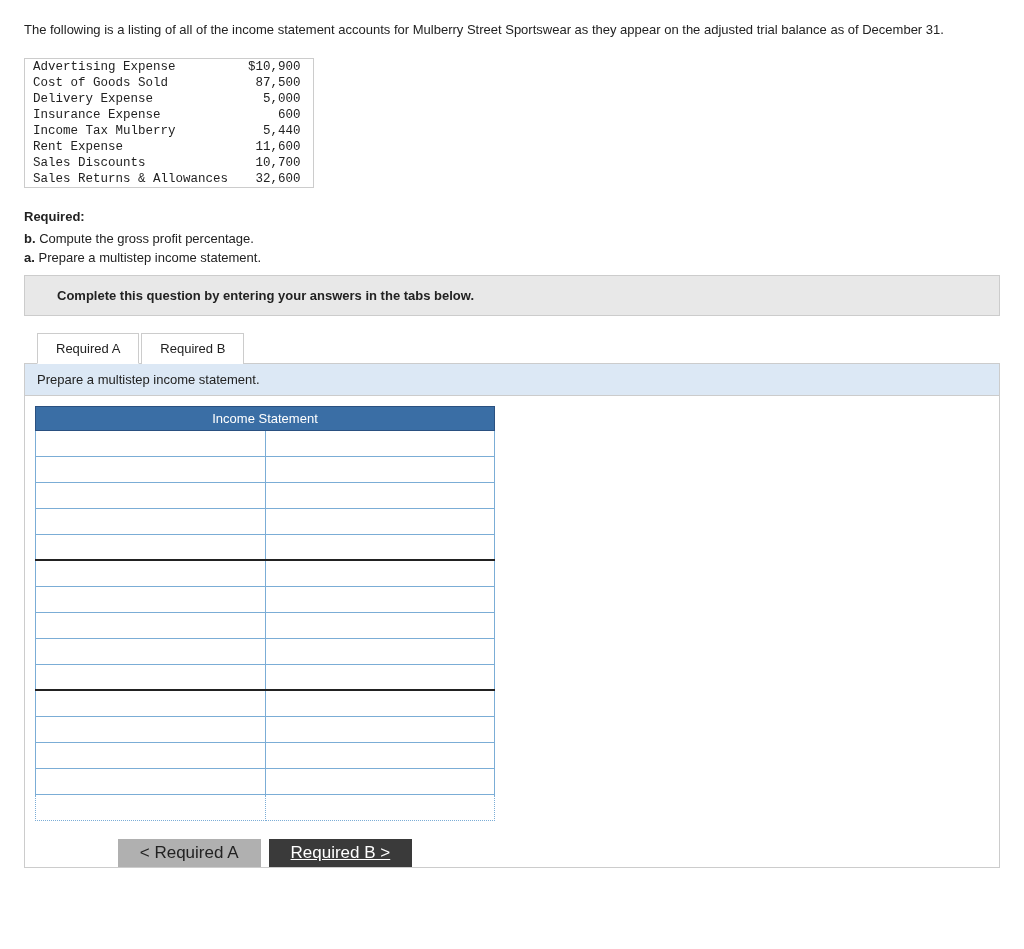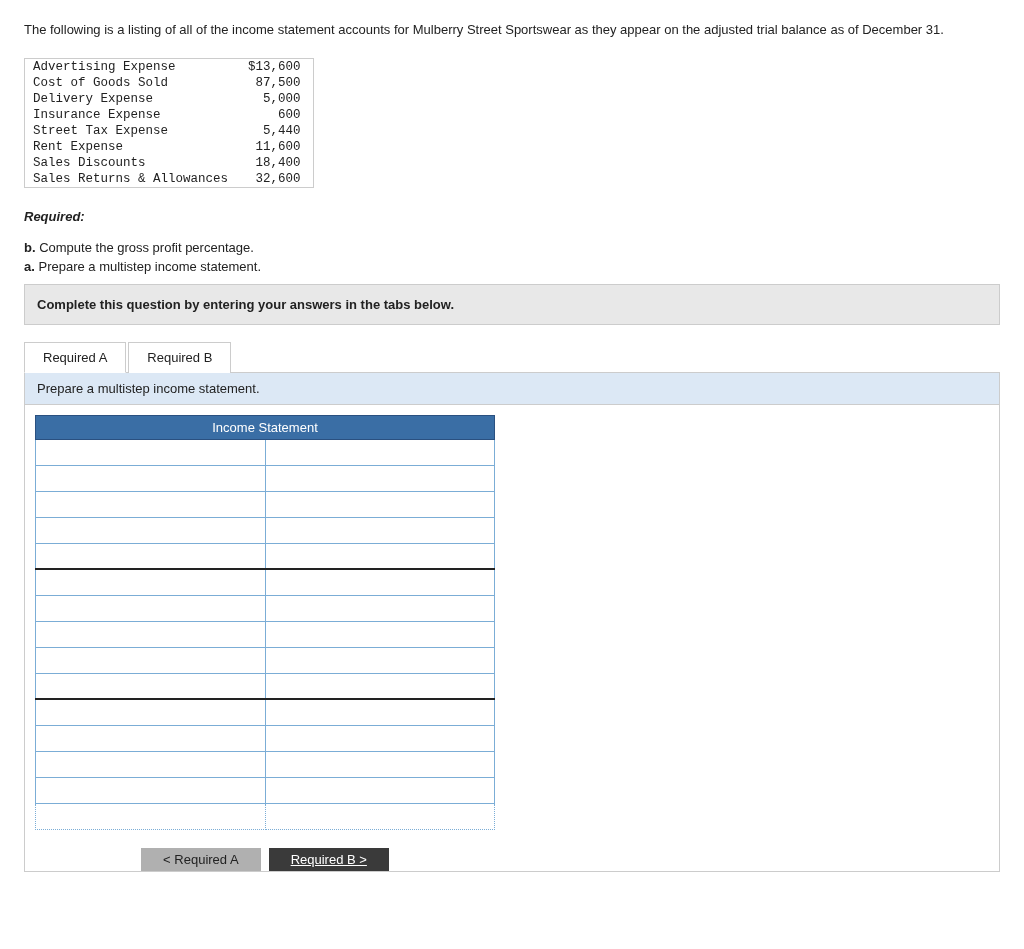--- a/index.html
+++ b/index.html
@@ -31,31 +31,30 @@
       white-space: nowrap;
     }
     .data-table td.amount {
       text-align: right;
     }
     .required-section {
       margin-bottom: 10px;
     }
     .required-section .req-title {
       font-weight: bold;
-      margin-bottom: 16px;
-      font-style: italic;
+      margin-bottom: 7px;
     }
     .required-section p {
       margin-bottom: 4px;
       font-size: 13px;
     }
     .complete-box {
       background: #e8e8e8;
       border: 1px solid #ccc;
-      padding: 12px 12px;
+      padding: 12px 32px;
       margin-bottom: 16px;
       font-weight: bold;
       font-size: 13px;
     }
     .tabs-row {
       display: flex;
       border-bottom: 1px solid #ccc;
       margin-bottom: 0;
     }
     .tab {
@@ -67,20 +66,21 @@
       font-size: 13px;
       margin-right: 2px;
       position: relative;
       top: 1px;
     }
     .tab.active {
       background: #fff;
       border-bottom: 1px solid #fff;
       font-weight: normal;
       z-index: 2;
+      margin-left: 13px;
     }
     .tab-content {
       border: 1px solid #ccc;
       border-top: none;
       padding: 0;
     }
     .tab-instruction {
       background: #dce8f5;
       padding: 8px 12px;
       font-size: 13px;
@@ -147,21 +147,21 @@
     .bottom-nav {
       display: flex;
       gap: 8px;
       margin-top: 8px;
       justify-content: center;
       width: 460px;
       margin-left: 10px;
     }
     .nav-btn {
       padding: 4px 22px;
-      font-size: 13px;
+      font-size: 17px;
       cursor: pointer;
       border: none;
     }
     .nav-btn.light {
       background: #b0b0b0;
       color: #222;
     }
     .nav-btn.dark {
       background: #3a3a3a;
       color: #fff;
@@ -173,45 +173,45 @@
 
 
 
 <p class="intro-text">The following is a listing of all of the income statement accounts for Mulberry Street Sportswear as they appear on the adjusted trial balance as of December 31.</p>
 
 <div class="data-table-wrapper">
   <table class="data-table">
     <tbody id="account-rows">
         <tr>
           <td>Advertising Expense</td>
-          <td class="amount">$13,600</td>
+          <td class="amount">$10,900</td>
         </tr>
         <tr>
           <td>Cost of Goods Sold</td>
           <td class="amount">87,500</td>
         </tr>
         <tr>
           <td>Delivery Expense</td>
           <td class="amount">5,000</td>
         </tr>
         <tr>
           <td>Insurance Expense</td>
           <td class="amount">600</td>
         </tr>
         <tr>
-          <td>Street Tax Expense</td>
+          <td>Income Tax Mulberry</td>
           <td class="amount">5,440</td>
         </tr>
         <tr>
           <td>Rent Expense</td>
           <td class="amount">11,600</td>
         </tr>
         <tr>
           <td>Sales Discounts</td>
-          <td class="amount">18,400</td>
+          <td class="amount">10,700</td>
         </tr>
         <tr>
           <td>Sales Returns &amp; Allowances</td>
           <td class="amount">32,600</td>
         </tr>
       </tbody>
   </table>
 </div>
 
 <div class="required-section">

